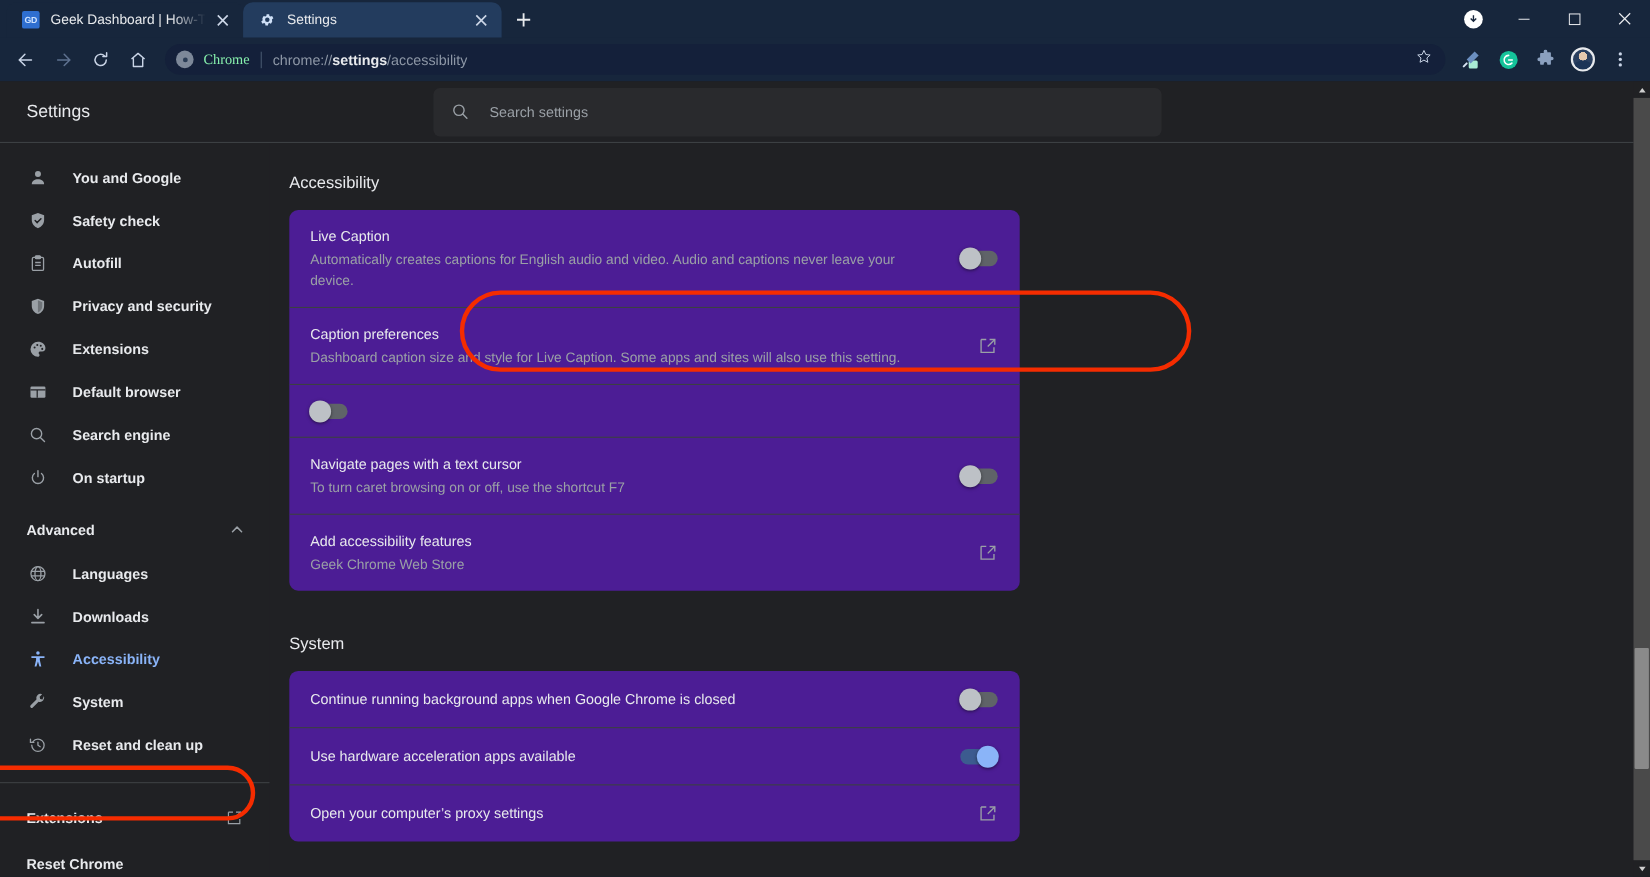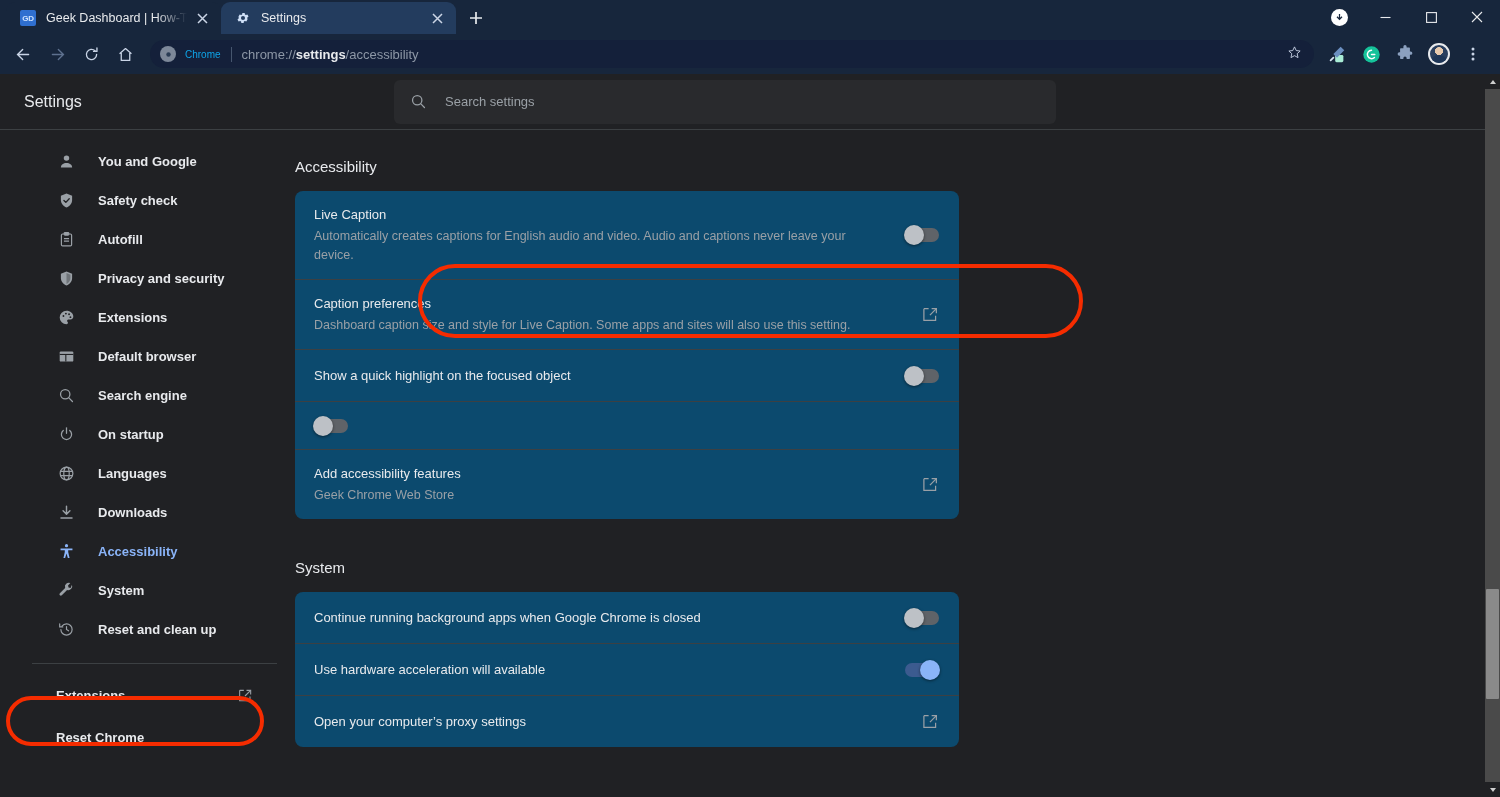--- a/index.html
+++ b/index.html
@@ -103,21 +103,21 @@
     display: flex; align-items: center;
     padding: 0 12px 0 10px;
     margin: 0 8px 0 6px;
     min-width: 0;
   }
   .omni-site {
     width: 16px; height: 16px; flex: none; margin-right: 9px;
     border-radius: 50%; background: #7d8899;
     display: flex; align-items: center; justify-content: center;
   }
-  .omni-scheme { font-size: 10px; color: #0ea5e9; white-space: nowrap; }
+  .omni-scheme { font-size: 13px; color: #86efac; white-space: nowrap; font-family: Liberation Serif, serif; }
   .omni-sep {
     width: 1px; height: 15px; background: #46566e;
     margin: 0 10px; flex: none;
   }
   .omni-url {
     font-size: 13px; color: #8d97a6; white-space: nowrap;
     overflow: hidden; min-width: 0;
   }
   .omni-url b { color: #e8eaed; font-weight: 700; }
   .star { margin-left: auto; color: #c9d4e6; }
@@ -156,21 +156,21 @@
     display: flex; align-items: center; padding: 0 16px;
   }
   .searchbar .sicon { color: #9aa0a6; margin-right: 18px; display: flex; }
   .searchbar input {
     flex: 1; background: transparent; border: 0; outline: none;
     color: #ec4899; font-size: 13px;
     font-family: "Liberation Sans", sans-serif;
   }
   .searchbar input::placeholder { color: #9aa0a6; }
 
-  .body-row { flex: 1; display: flex; min-height: 0; margin-left: 32px; }
+  .body-row { flex: 1; display: flex; min-height: 0; }
 
   
   .sidebar {
     width: 245px; flex: none; padding-top: 12px;
     background: #202124; position: relative;
   }
   .nav-item {
     height: 39px; display: flex; align-items: center;
     padding-left: 24px; color: #e8eaed;
     font-size: 13px; font-weight: bold;
@@ -205,21 +205,21 @@
     flex: 1; min-width: 0; overflow: hidden;
     padding: 0 0 0 0; position: relative;
   }
   .main-inner { padding: 28px 0 0 18px; }
   .sec-title {
     font-size: 15px; color: #e8eaed;
     margin: 0 0 16px 0; padding-left: 0;
   }
   .sec-title.later { margin-top: 40px; }
   .card {
-    width: 664px; background: #0c4a6e;
+    width: 664px; background: #4c1d95;
     border-radius: 8px; overflow: hidden;
   }
   .row {
     display: flex; align-items: center;
     padding: 16px 20px 16px 19px;
     min-height: 48px;
   }
   .row + .row { border-top: 1px solid #3c4043; }
   .row-text { flex: 1; min-width: 0; padding-right: 24px; }
   .row-title { font-size: 13px; color: #e8eaed; line-height: 19px; }
@@ -501,20 +501,28 @@
         <div class="nav-item">
           <span class="nic">
             <svg width="17" height="17" viewBox="0 0 20 20" fill="none" stroke="currentColor" stroke-width="1.5" stroke-linecap="round">
                 <path d="M6.2 5.3a6 6 0 107.6 0"></path>
                 <path d="M10 2.2v6.4"></path>
               </svg>
           </span>
           <span>On startup</span>
         </div>
 
+        <div class="adv-head">
+          <span>Advanced</span>
+          <span class="chev">
+            <svg width="11" height="11" viewBox="0 0 12 12">
+                <path d="M1.5 8L6 3.5 10.5 8" stroke="currentColor" stroke-width="1.5" fill="none" stroke-linecap="round" stroke-linejoin="round"></path>
+              </svg>
+          </span>
+        </div>
 
         <div class="nav-item">
           <span class="nic">
             <svg width="17" height="17" viewBox="0 0 20 20" fill="none" stroke="currentColor" stroke-width="1.4">
                 <circle cx="10" cy="10" r="7.5"></circle>
                 <ellipse cx="10" cy="10" rx="3.2" ry="7.5"></ellipse>
                 <path d="M2.7 7.6h14.6M2.7 12.4h14.6"></path>
               </svg>
           </span>
           <span>Languages</span>
@@ -605,29 +613,30 @@
               <span class="extlink">
                 <svg width="17" height="17" viewBox="0 0 18 18" fill="none" stroke="currentColor" stroke-width="1.3">
                     <path d="M2 2.8h5M2 2.8v12.4h12.4v-5"></path>
                     <path d="M10.2 2.8H15.2v5"></path>
                     <path d="M15.2 2.8L8.4 9.6"></path>
                   </svg>
               </span>
             </div>
 
             <div class="row">
-              <div class="row-text">
-                <div class="row-title">Show a quick highlight on the focused object</div>
-              </div>
               <div class="toggle">
                   <span class="knob"></span>
                 </div>
             </div>
 
             <div class="row tall">
+              <div class="row-text">
+                <div class="row-title">Navigate pages with a text cursor</div>
+                <div class="row-sub">To turn caret browsing on or off, use the shortcut F7</div>
+              </div>
               <div class="toggle">
                   <span class="knob"></span>
                 </div>
             </div>
 
             <div class="row tall">
               <div class="row-text">
                 <div class="row-title">Add accessibility features</div>
                 <div class="row-sub">Geek Chrome Web Store</div>
               </div>
@@ -648,21 +657,21 @@
               <div class="row-text">
                 <div class="row-title">Continue running background apps when Google Chrome is closed</div>
               </div>
               <div class="toggle">
                   <span class="knob"></span>
                 </div>
             </div>
 
             <div class="row">
               <div class="row-text">
-                <div class="row-title">Use hardware acceleration will available</div>
+                <div class="row-title">Use hardware acceleration apps available</div>
               </div>
               <div class="toggle on">
                   <span class="knob"></span>
                 </div>
             </div>
 
             <div class="row">
               <div class="row-text">
                 <div class="row-title">Open your computer’s proxy settings</div>
               </div>

